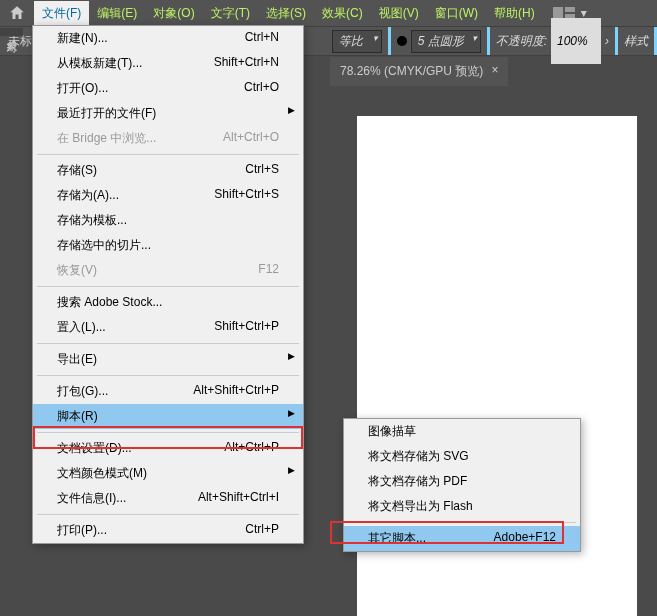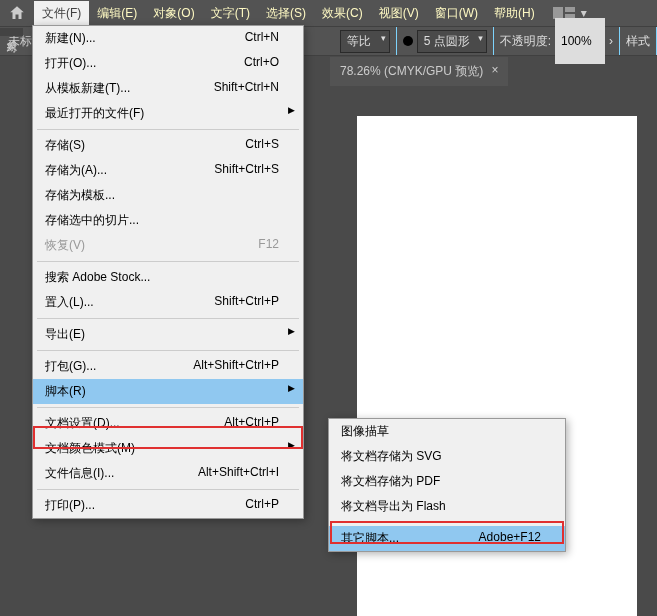--- a/index.html
+++ b/index.html
@@ -1,36 +1,36 @@
 <!DOCTYPE html>
 <html><head>
 <meta charset="utf-8">
 <style>
 * { margin: 0; padding: 0; box-sizing: border-box; font-family: "Microsoft YaHei", sans-serif; font-size: 12px; }
 body { background: #535353; width: 657px; height: 616px; overflow: hidden; }
 .menubar { background: #535353; height: 26px; display: flex; align-items: center; padding-left: 8px; }
 .home-icon { width: 18px; height: 18px; margin-right: 8px; }
-.menu-item { color: #fef9c3; padding: 4px 8px; cursor: pointer; }
-.menu-item.active { background: #f0f0f0; color: #404040; }
+.menu-item { color: #bef264; padding: 4px 8px; cursor: pointer; }
+.menu-item.active { background: #f0f0f0; color: #0369a1; }
 .arrange-icon { margin-left: 10px; width: 24px; height: 16px; }
 .toolbar { background: #535353; height: 30px; display: flex; align-items: center; padding-left: 8px; color: #ddd; border-top: 1px solid #404040; border-bottom: 1px solid #404040; }
-.tool-seg { display: flex; align-items: center; gap: 4px; padding: 0 6px; border-right: 1px solid #7dd3fc; height: 100%; }
+.tool-seg { display: flex; align-items: center; gap: 4px; padding: 0 6px; border-right: 3px solid #7dd3fc; height: 100%; font-style: italic; }
 .dropdown-box { background: #4a4a4a; border: 1px solid #2a2a2a; padding: 2px 16px 2px 6px; color: #ddd; position: relative; min-width: 50px; }
 .dropdown-box::after { content: "▾"; position: absolute; right: 3px; font-size: 9px; }
 .stroke-preview { display: flex; align-items: center; }
 .opacity-box { background: #ddd; color: #000; padding: 16px 6px; min-width: 50px; display: inline-block; }
 .tabbar { background: #4a4a4a; height: 30px; display: flex; align-items: flex-end; }
 .tab { background: #535353; color: #ccc; padding: 6px 10px; display: flex; align-items: flex-start; gap: 8px; }
 .tab-close { color: #ccc; cursor: pointer; }
 .canvas-area { background: #4a4a4a; position: absolute; top: 86px; left: 0; right: 0; bottom: 0; }
 .artboard { background: #fff; position: absolute; left: 357px; top: 30px; width: 280px; height: 500px; }
 .dropdown-menu { position: absolute; background: #f0f0f0; border: 1px solid #999; box-shadow: 2px 2px 8px rgba(0,0,0,0.3); z-index: 100; }
 .file-menu { left: 32px; top: 25px; width: 272px; }
-.submenu { left: 328px; top: 418px; width: 238px; }
-.menu-row { display: flex; justify-content: space-between; padding: 4px 24px 4px 12px; color: #000; cursor: pointer; position: relative; }
+.submenu { left: 343px; top: 418px; width: 238px; }
+.menu-row { display: flex; justify-content: space-between; padding: 4px 24px 4px 24px; color: #000; cursor: pointer; position: relative; }
 .menu-row.highlighted { background: #90c8f0; }
 .menu-row.disabled { color: #999; }
 .menu-row .arrow { position: absolute; right: 8px; }
 .menu-sep { height: 1px; background: #ccc; margin: 3px 4px; }
 .red-box { position: absolute; border: 2px solid #e03030; pointer-events: none; z-index: 200; }
 .red-box-1 { left: 33px; top: 426px; width: 270px; height: 23px; }
 .red-box-2 { left: 330px; top: 521px; width: 234px; height: 23px; }
 .side-label { position: absolute; left: 0; top: 28px; writing-mode: vertical-rl; color: #ccc; background: #434343; padding: 4px; font-size: 11px; }
 </style>
 </head>
@@ -92,30 +92,34 @@
 <div class="canvas-area">
   <div class="artboard"></div>
 </div>
 
 <div class="dropdown-menu file-menu" id="file-menu">
     <div class="menu-row">
       <span>新建(N)...</span>
       <span>Ctrl+N</span>
     </div>
     <div class="menu-row">
+      <span>从模板新建(T)...</span>
+      <span>Shift+Ctrl+N</span>
+    </div>
+    <div class="menu-row">
       <span>打开(O)...</span>
       <span>Ctrl+O</span>
     </div>
     <div class="menu-row">
-      <span>从模板新建(T)...</span>
-      <span>Shift+Ctrl+N</span>
-    </div>
-    <div class="menu-row">
       <span>最近打开的文件(F)</span>
       <span class="arrow" style="font-size: 9px;">▶</span>
+    </div>
+    <div class="menu-row disabled">
+      <span>在 Bridge 中浏览...</span>
+      <span>Alt+Ctrl+O</span>
     </div>
     <div class="menu-sep"></div>
     <div class="menu-row">
       <span>存储(S)</span>
       <span>Ctrl+S</span>
     </div>
     <div class="menu-row">
       <span>存储为(A)...</span>
       <span>Shift+Ctrl+S</span>
     </div>

